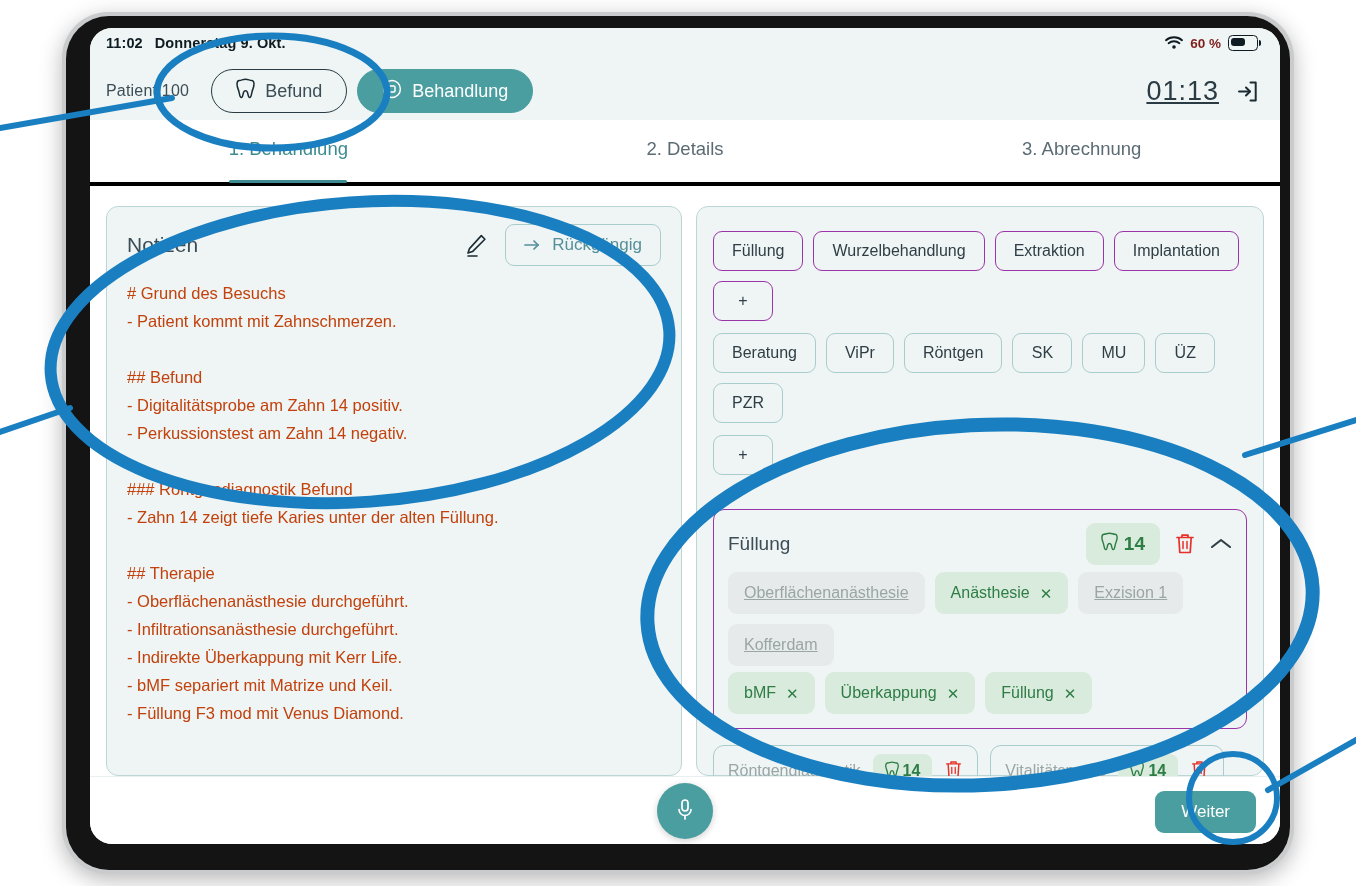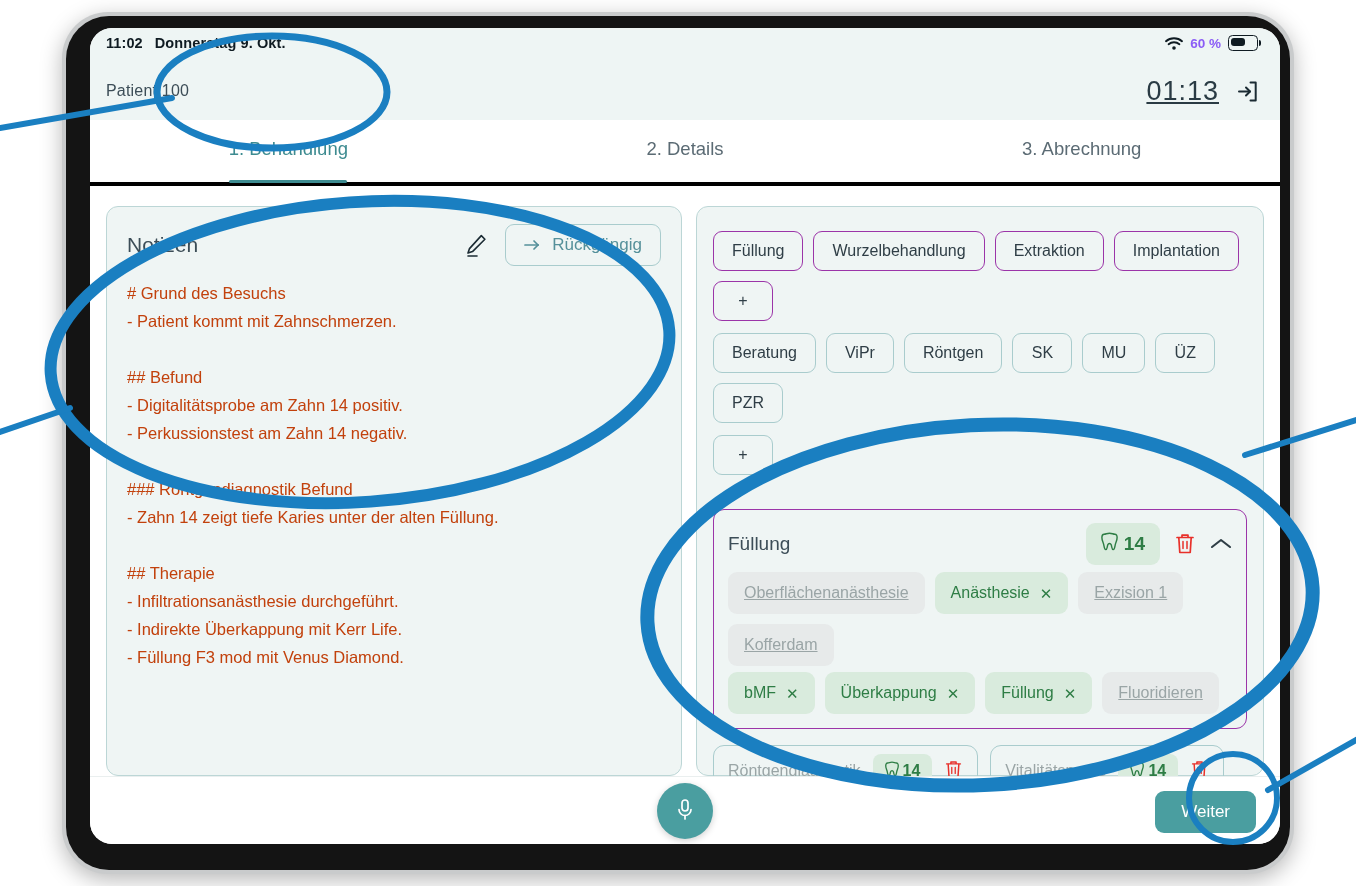--- a/index.html
+++ b/index.html
@@ -25,22 +25,22 @@
     background:#ffffff;border-radius:22px;overflow:hidden;
   }
 
   
   .statusbar{
     position:absolute;left:0;top:0;width:1190px;height:30px;
     background:#eef5f4;display:flex;align-items:center;
   }
   .sb-left{display:flex;align-items:center;gap:12px;margin-left:16px;
     font-size:14.5px;font-weight:bold;color:#0f1b22;letter-spacing:.1px;}
-  .sb-right{margin-left:auto;margin-right:22px;display:flex;align-items:flex-end;gap:7px;
-    font-size:13.5px;font-weight:bold;color:#8b5cf6;}
+  .sb-right{margin-left:auto;margin-right:22px;display:flex;align-items:center;gap:7px;
+    font-size:13.5px;font-weight:bold;color:#7f1d1d;}
   .wifi-ic{display:block;}
   .batt{width:28px;height:14px;border:1.6px solid #0f1b22;border-radius:4.5px;position:relative;}
   .batt::after{content:"";position:absolute;right:-4px;top:4px;width:2px;height:6px;
     background:#0f1b22;border-radius:0 2px 2px 0;}
   .batt-fill{position:absolute;left:1.5px;top:1.5px;width:14px;height:8px;background:#0f1b22;border-radius:3px;}
 
   
   .appheader{
     position:absolute;left:0;top:30px;width:1190px;height:66px;
     background:#eef5f4;display:flex;align-items:center;
@@ -165,20 +165,39 @@
         <span>60 %</span>
         <span class="batt">
             <span class="batt-fill"></span>
           </span>
       </div>
     </div>
 
     <div class="appheader">
       <div class="patient-label">Patient 100</div>
 
+      <div class="seg">
+        <div class="seg-btn inactive">
+          <span>
+            <svg width="19" height="21" viewBox="0 0 19 21">
+              <path d="M9.5 1.2C6.6 1.2 5.6 2.4 3.4 2.4 1.9 2.4 1 3.8 1 6c0 3.6 1.5 5.2 2.1 8.3.5 2.6.7 5.3 2.2 5.3 1.6 0 1.4-2.8 2.3-5.4.4-1.1.9-1.5 1.9-1.5s1.5.4 1.9 1.5c.9 2.6.7 5.4 2.3 5.4 1.5 0 1.7-2.7 2.2-5.3C16.5 11.2 18 9.6 18 6c0-2.2-.9-3.6-2.4-3.6-2.2 0-3.2-1.2-6.1-1.2z" fill="none" stroke="#1b2b33" stroke-width="1.5"></path>
+            </svg>
+          </span>
+          <span>Befund</span>
+        </div>
+        <div class="seg-btn active">
+          <span>
+            <svg width="20" height="20" viewBox="0 0 20 20">
+              <circle cx="10" cy="10" r="8.4" fill="none" stroke="#ffffff" stroke-width="1.5"></circle>
+              <rect x="7" y="7" width="6" height="6" rx="1.2" fill="none" stroke="#ffffff" stroke-width="1.5"></rect>
+            </svg>
+          </span>
+          <span>Behandlung</span>
+        </div>
+      </div>
 
       <div class="hdr-right">
         <span class="timer">01:13</span>
         <span>
           <svg class="exit-ic" width="25" height="25" viewBox="0 0 25 25">
             <path d="M15.5 3.5h5.2v18h-5.2" fill="none" stroke="#1b2b33" stroke-width="2" stroke-linecap="round" stroke-linejoin="round"></path>
             <path d="M4 12.5h11" stroke="#1b2b33" stroke-width="2" stroke-linecap="round"></path>
             <path d="M11 8.5l4 4-4 4" fill="none" stroke="#1b2b33" stroke-width="2" stroke-linecap="round" stroke-linejoin="round"></path>
           </svg>
         </span>
@@ -220,22 +239,24 @@
           <div class="nline">- Patient kommt mit Zahnschmerzen.</div>
           <div class="nline blank"></div>
           <div class="nline">## Befund</div>
           <div class="nline">- Digitalitätsprobe am Zahn 14 positiv.</div>
           <div class="nline">- Perkussionstest am Zahn 14 negativ.</div>
           <div class="nline blank"></div>
           <div class="nline">### Röntgendiagnostik Befund</div>
           <div class="nline">- Zahn 14 zeigt tiefe Karies unter der alten Füllung.</div>
           <div class="nline blank"></div>
           <div class="nline">## Therapie</div>
+          <div class="nline">- Oberflächenanästhesie durchgeführt.</div>
           <div class="nline">- Infiltrationsanästhesie durchgeführt.</div>
           <div class="nline">- Indirekte Überkappung mit Kerr Life.</div>
+          <div class="nline">- bMF separiert mit Matrize und Keil.</div>
           <div class="nline">- Füllung F3 mod mit Venus Diamond.</div>
         </div>
       </div>
 
       <div class="panel rightpanel">
 
         <div class="chiprow">
           <div class="chip purple">Füllung</div>
           <div class="chip purple">Wurzelbehandlung</div>
           <div class="chip purple">Extraktion</div>
@@ -309,23 +330,20 @@
               <span class="x">✕</span>
             </div>
             <div class="pill on">
               <span>Überkappung</span>
               <span class="x">✕</span>
             </div>
             <div class="pill on">
               <span>Füllung</span>
               <span class="x">✕</span>
             </div>
-            <div class="pill off">
-              <span>Fluoridieren</span>
-            </div>
           </div>
         </div>
 
         <div class="smallcards">
           <div class="scard">
             <span class="scard-label">Röntgendiagnostik</span>
             <span class="scard-badge">
               <span>
                 <svg width="14" height="16" viewBox="0 0 19 21">
                   <path d="M9.5 1.2C6.6 1.2 5.6 2.4 3.4 2.4 1.9 2.4 1 3.8 1 6c0 3.6 1.5 5.2 2.1 8.3.5 2.6.7 5.3 2.2 5.3 1.6 0 1.4-2.8 2.3-5.4.4-1.1.9-1.5 1.9-1.5s1.5.4 1.9 1.5c.9 2.6.7 5.4 2.3 5.4 1.5 0 1.7-2.7 2.2-5.3C16.5 11.2 18 9.6 18 6c0-2.2-.9-3.6-2.4-3.6-2.2 0-3.2-1.2-6.1-1.2z" fill="none" stroke="#2e7d45" stroke-width="1.8"></path>

